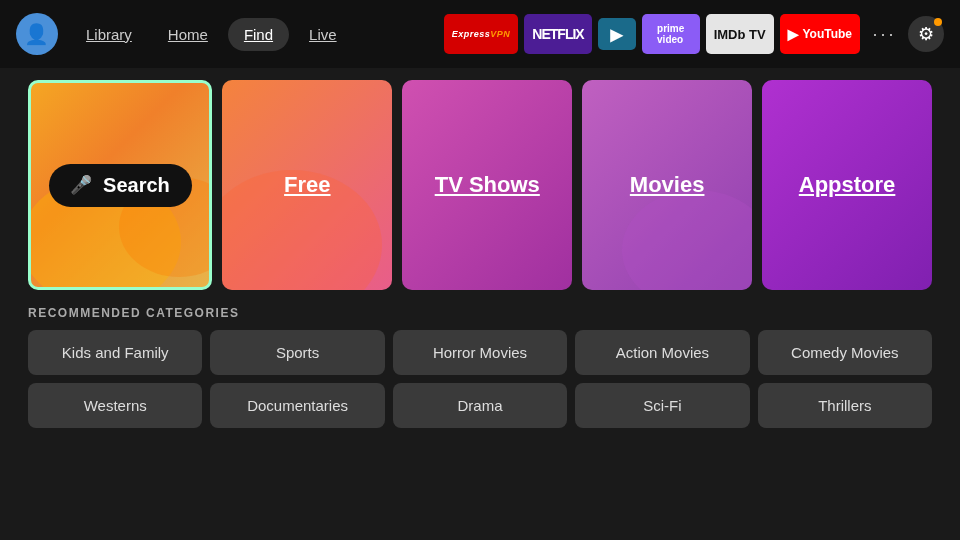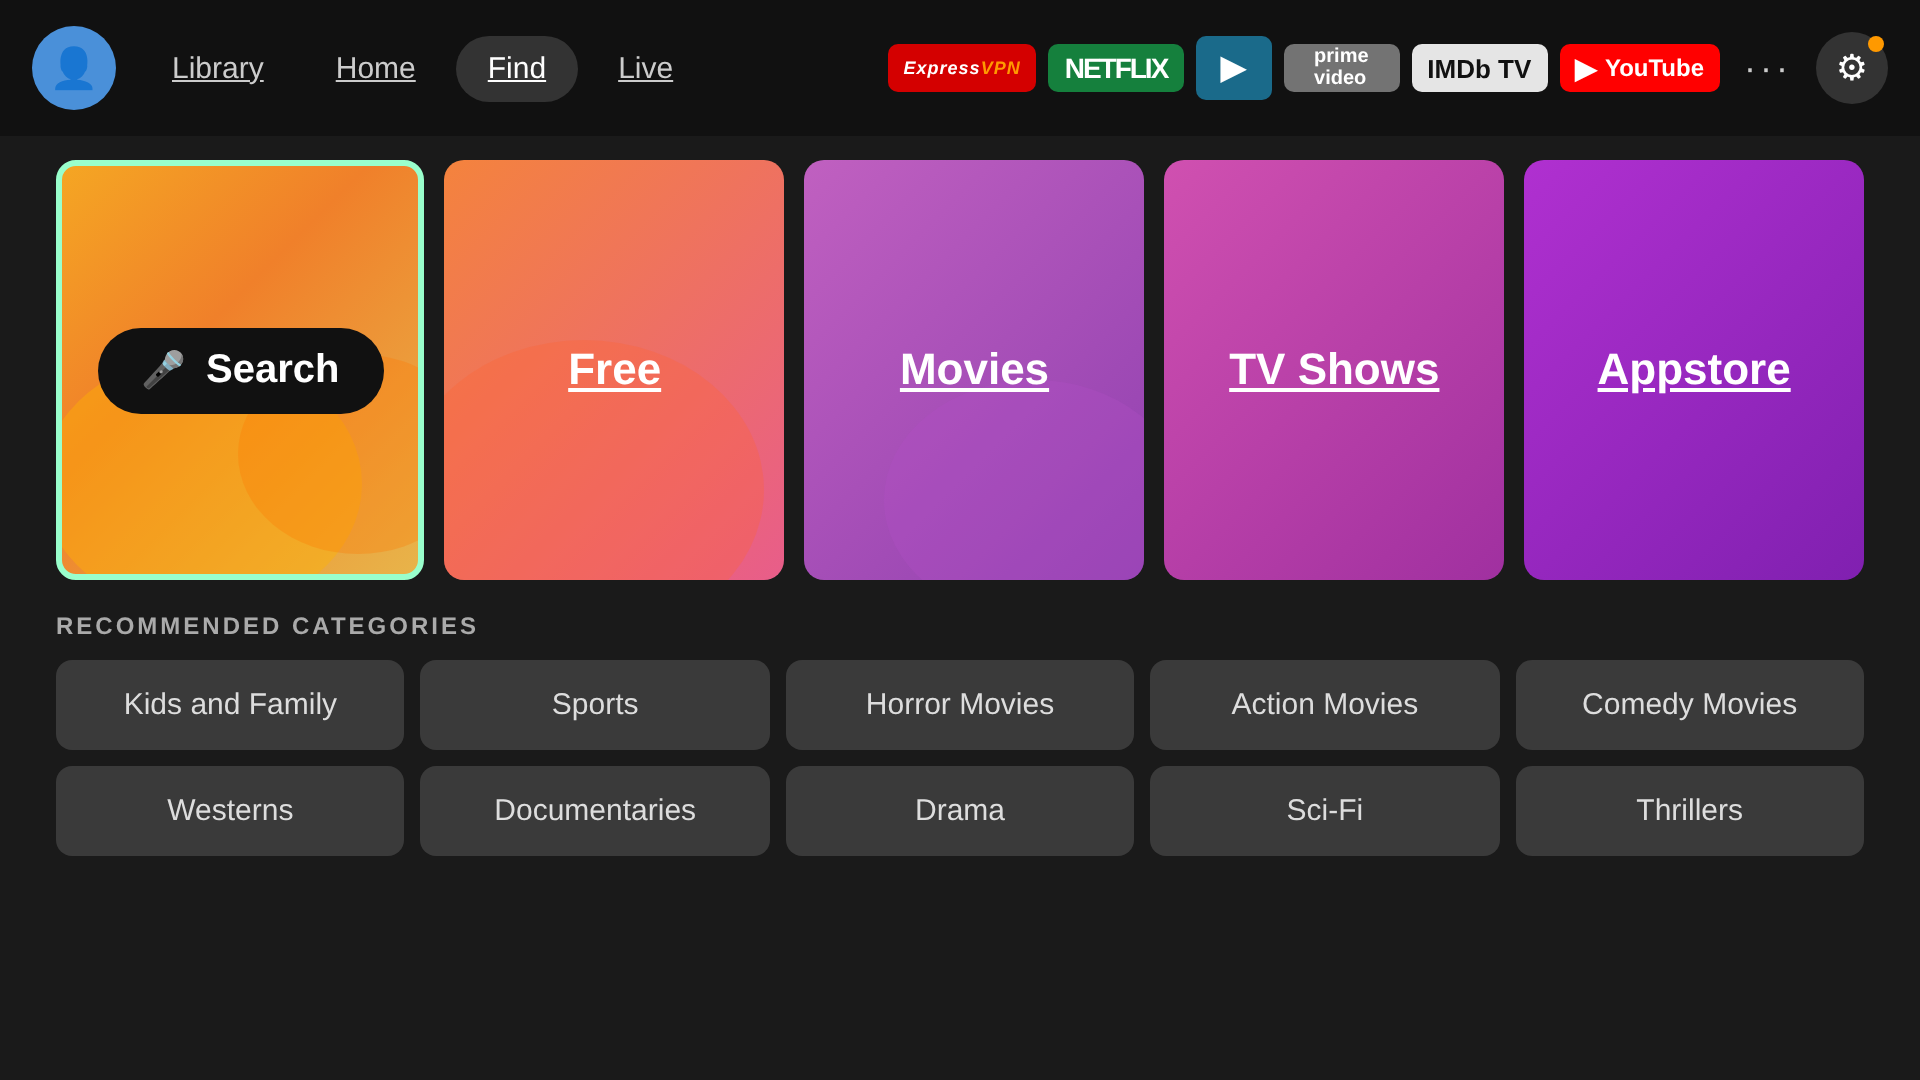--- a/index.html
+++ b/index.html
@@ -50,32 +50,32 @@
       background: #333;
       color: white;
     }
     .nav-apps {
       display: flex;
       align-items: center;
       gap: 6px;
       margin-left: auto;
     }
     .app-badge {
-      height: 24px;
+      height: 40px;
       border-radius: 5px;
       display: flex;
       align-items: center;
       justify-content: center;
       font-size: 11px;
       font-weight: bold;
       padding: 0 8px;
       cursor: pointer;
     }
     .app-expressvpn { background: #d40000; color: white; min-width: 58px; }
-    .app-netflix { background: #15803d; color: white; min-width: 62px; font-size: 14px; letter-spacing: -1px; }
+    .app-netflix { background: #4c1d95; color: white; min-width: 62px; font-size: 14px; letter-spacing: -1px; }
     .app-prime { background: #00a8e0; color: white; min-width: 58px; font-size: 10px; }
     .app-imdb { background: #e5e5e5; color: #111; min-width: 52px; font-size: 13px; }
     .app-youtube { background: #ff0000; color: white; min-width: 68px; font-size: 12px; }
     .nav-more {
       width: 36px;
       height: 36px;
       border-radius: 50%;
       background: transparent;
       display: flex;
       align-items: center;
@@ -270,21 +270,21 @@
   </div>
 
   <div class="nav-apps">
     <div class="app-badge app-expressvpn" style="font-size:9px; font-weight:800; letter-spacing:0.5px;">
       <span style="color:#fff; font-style:italic;">Express<span style="color:#f90;">VPN</span></span>
     </div>
     <div class="app-badge app-netflix">NETFLIX</div>
     <div class="app-badge" style="background:#1a6a8a; min-width:38px; height:32px; border-radius:5px; display:flex; align-items:center; justify-content:center;">
       <span style="color:white; font-size:16px; font-weight:bold;">▶</span>
     </div>
-    <div class="app-badge app-prime" style="background:#737373; font-size:10px; font-weight:bold;">prime<br>video</div>
+    <div class="app-badge app-prime" style="background:#8b5cf6; font-size:10px; font-weight:bold;">prime<br>video</div>
     <div class="app-badge app-imdb">IMDb TV</div>
     <div class="app-badge app-youtube" style="background:#ff0000; font-size:12px; gap:4px;">
       <span style="font-size:14px;">▶</span> YouTube
     </div>
     <div class="nav-more">···</div>
     <div class="nav-settings">
       <span>⚙</span>
       <div class="settings-dot"></div>
     </div>
   </div>
@@ -298,26 +298,26 @@
       <div class="search-pill">
         <span class="mic-icon">🎤</span>
         <span>Search</span>
       </div>
     </div>
 
     <div class="tile tile-free">
       <span class="tile-label">Free</span>
     </div>
 
+    <div class="tile tile-tvshows">
+      <span class="tile-label">TV Shows</span>
+    </div>
+
     <div class="tile tile-movies">
       <span class="tile-label">Movies</span>
-    </div>
-
-    <div class="tile tile-tvshows">
-      <span class="tile-label">TV Shows</span>
     </div>
 
     <div class="tile tile-appstore">
       <span class="tile-label">Appstore</span>
     </div>
 
   </div>
 
   <div class="section-title">RECOMMENDED CATEGORIES</div>
 

